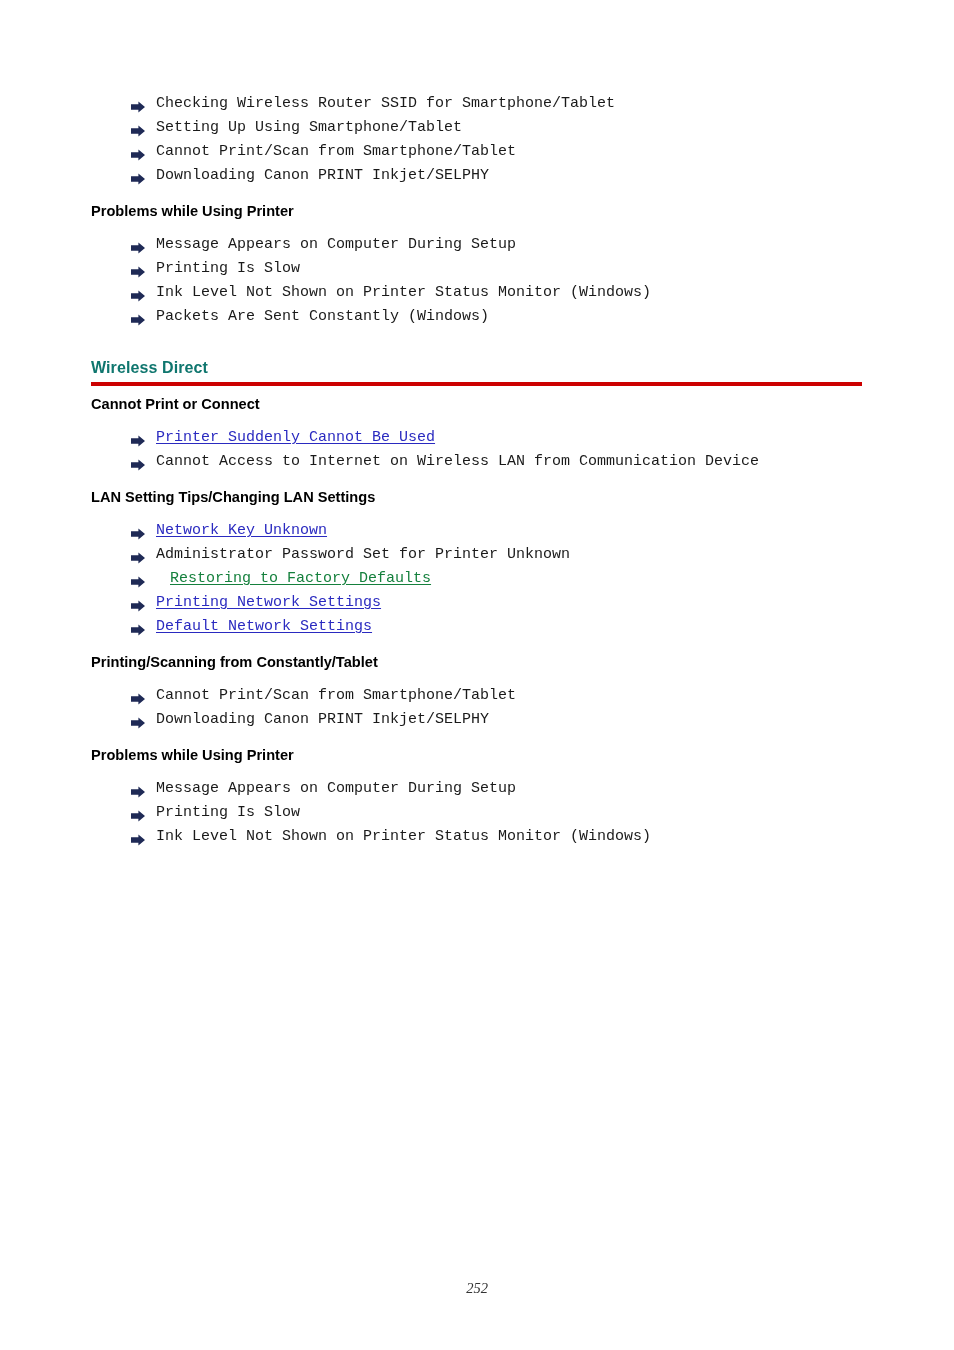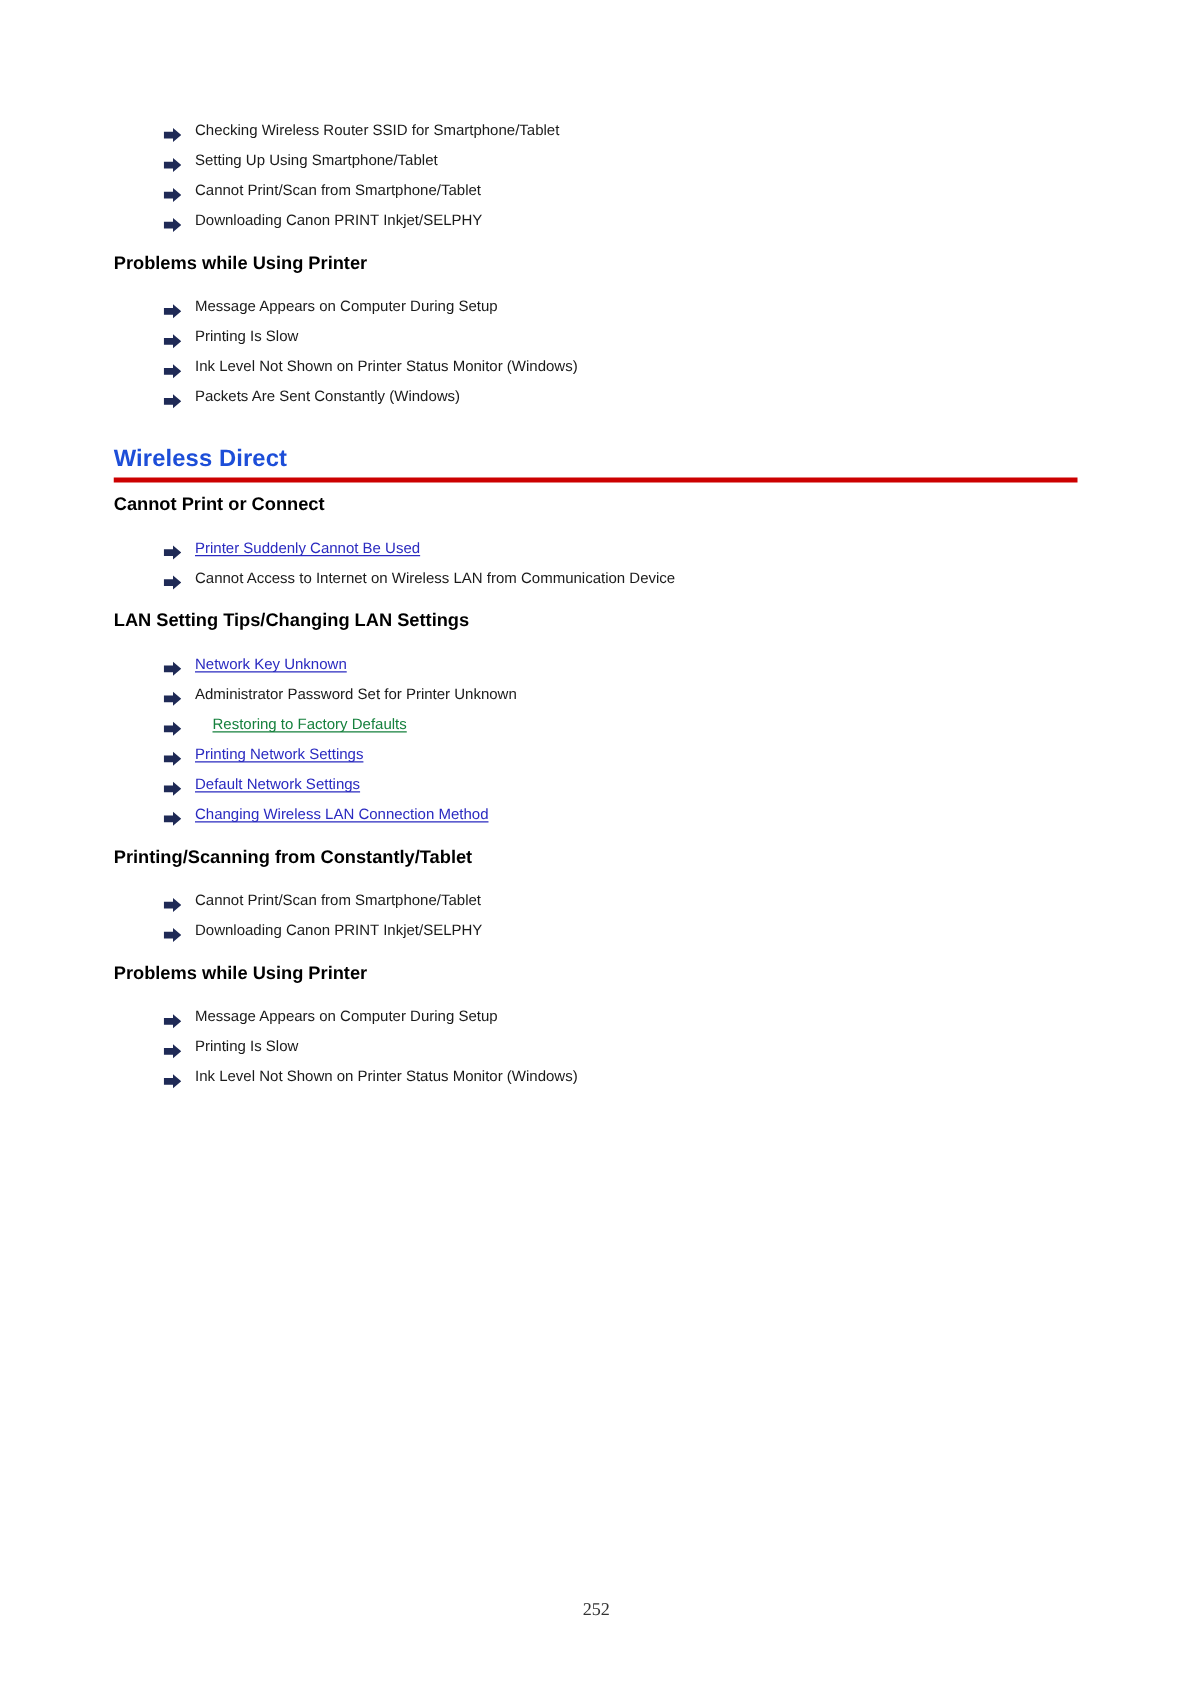--- a/index.html
+++ b/index.html
@@ -19,23 +19,23 @@
   .page {
     position: relative;
     width: 954px;
     height: 1350px;
     box-sizing: border-box;
     padding: 92px 91px 0 91px;
   }
 
   
   .section-title {
-    font-size: 19px;
+    font-size: 16px;
     font-weight: bold;
-    color: #1d4ed8;
+    color: #0f766e;
     letter-spacing: 0.1px;
     margin: 0;
     padding: 0;
     line-height: 20px;
   }
   .section-title-wrap {
     margin-top: 29px;
     margin-bottom: 0;
   }
   .red-rule {
@@ -57,24 +57,25 @@
 
   
   ul.link-list {
     list-style: none;
     margin: 0;
     padding: 0;
   }
   ul.link-list li {
     position: relative;
     padding-left: 65px;
-    font-size: 12px;
+    font-size: 15px;
     line-height: 24px;
     color: #1a1a1a;
     white-space: nowrap;
+    font-family: Liberation Mono, monospace;
   }
   .arrow-icon {
     position: absolute;
     left: 40px;
     top: 50%;
     transform: translateY(-50%);
     width: 14px;
     height: 12px;
     display: block;
   }
@@ -96,20 +97,21 @@
   
   .page-number {
     position: absolute;
     left: 0;
     right: 0;
     top: 1280px;
     text-align: center;
     font-family: "Liberation Serif", serif;
     font-size: 14.5px;
     color: #333333;
+    font-style: italic;
   }
 </style>
 </head>
 <body>
 
 <div class="page">
 
   <ul class="link-list">
       <li><span class="arrow-icon"><svg viewBox="0 0 14 12" width="14" height="12" xmlns="http://www.w3.org/2000/svg">
             <path d="M0 3.3 H7.4 V0.4 L14 6 L7.4 11.6 V8.7 H0 Z" fill="#1f2a56"></path>
@@ -175,23 +177,20 @@
           </svg></span><span class="item-text">Administrator Password Set for Printer Unknown</span></li>
       <li><span class="arrow-icon"><svg viewBox="0 0 14 12" width="14" height="12" xmlns="http://www.w3.org/2000/svg">
             <path d="M0 3.3 H7.4 V0.4 L14 6 L7.4 11.6 V8.7 H0 Z" fill="#1f2a56"></path>
           </svg></span><span class="item-link" style="color: #15803d; margin-left: 14px;">Restoring to Factory Defaults</span></li>
       <li><span class="arrow-icon"><svg viewBox="0 0 14 12" width="14" height="12" xmlns="http://www.w3.org/2000/svg">
             <path d="M0 3.3 H7.4 V0.4 L14 6 L7.4 11.6 V8.7 H0 Z" fill="#1f2a56"></path>
           </svg></span><span class="item-link" style="color: rgb(42, 42, 192);">Printing Network Settings</span></li>
       <li><span class="arrow-icon"><svg viewBox="0 0 14 12" width="14" height="12" xmlns="http://www.w3.org/2000/svg">
             <path d="M0 3.3 H7.4 V0.4 L14 6 L7.4 11.6 V8.7 H0 Z" fill="#1f2a56"></path>
           </svg></span><span class="item-link" style="color: rgb(42, 42, 192);">Default Network Settings</span></li>
-      <li><span class="arrow-icon"><svg viewBox="0 0 14 12" width="14" height="12" xmlns="http://www.w3.org/2000/svg">
-            <path d="M0 3.3 H7.4 V0.4 L14 6 L7.4 11.6 V8.7 H0 Z" fill="#1f2a56"></path>
-          </svg></span><span class="item-link" style="color: rgb(42, 42, 192);">Changing Wireless LAN Connection Method</span></li>
     </ul>
 
   <div class="gap-after-list"></div>
 
   <h3 class="sub-title">Printing/Scanning from Constantly/Tablet</h3>
   <div class="block-gap-heading"></div>
   <ul class="link-list">
       <li><span class="arrow-icon"><svg viewBox="0 0 14 12" width="14" height="12" xmlns="http://www.w3.org/2000/svg">
             <path d="M0 3.3 H7.4 V0.4 L14 6 L7.4 11.6 V8.7 H0 Z" fill="#1f2a56"></path>
           </svg></span><span class="item-text">Cannot Print/Scan from Smartphone/Tablet</span></li>

